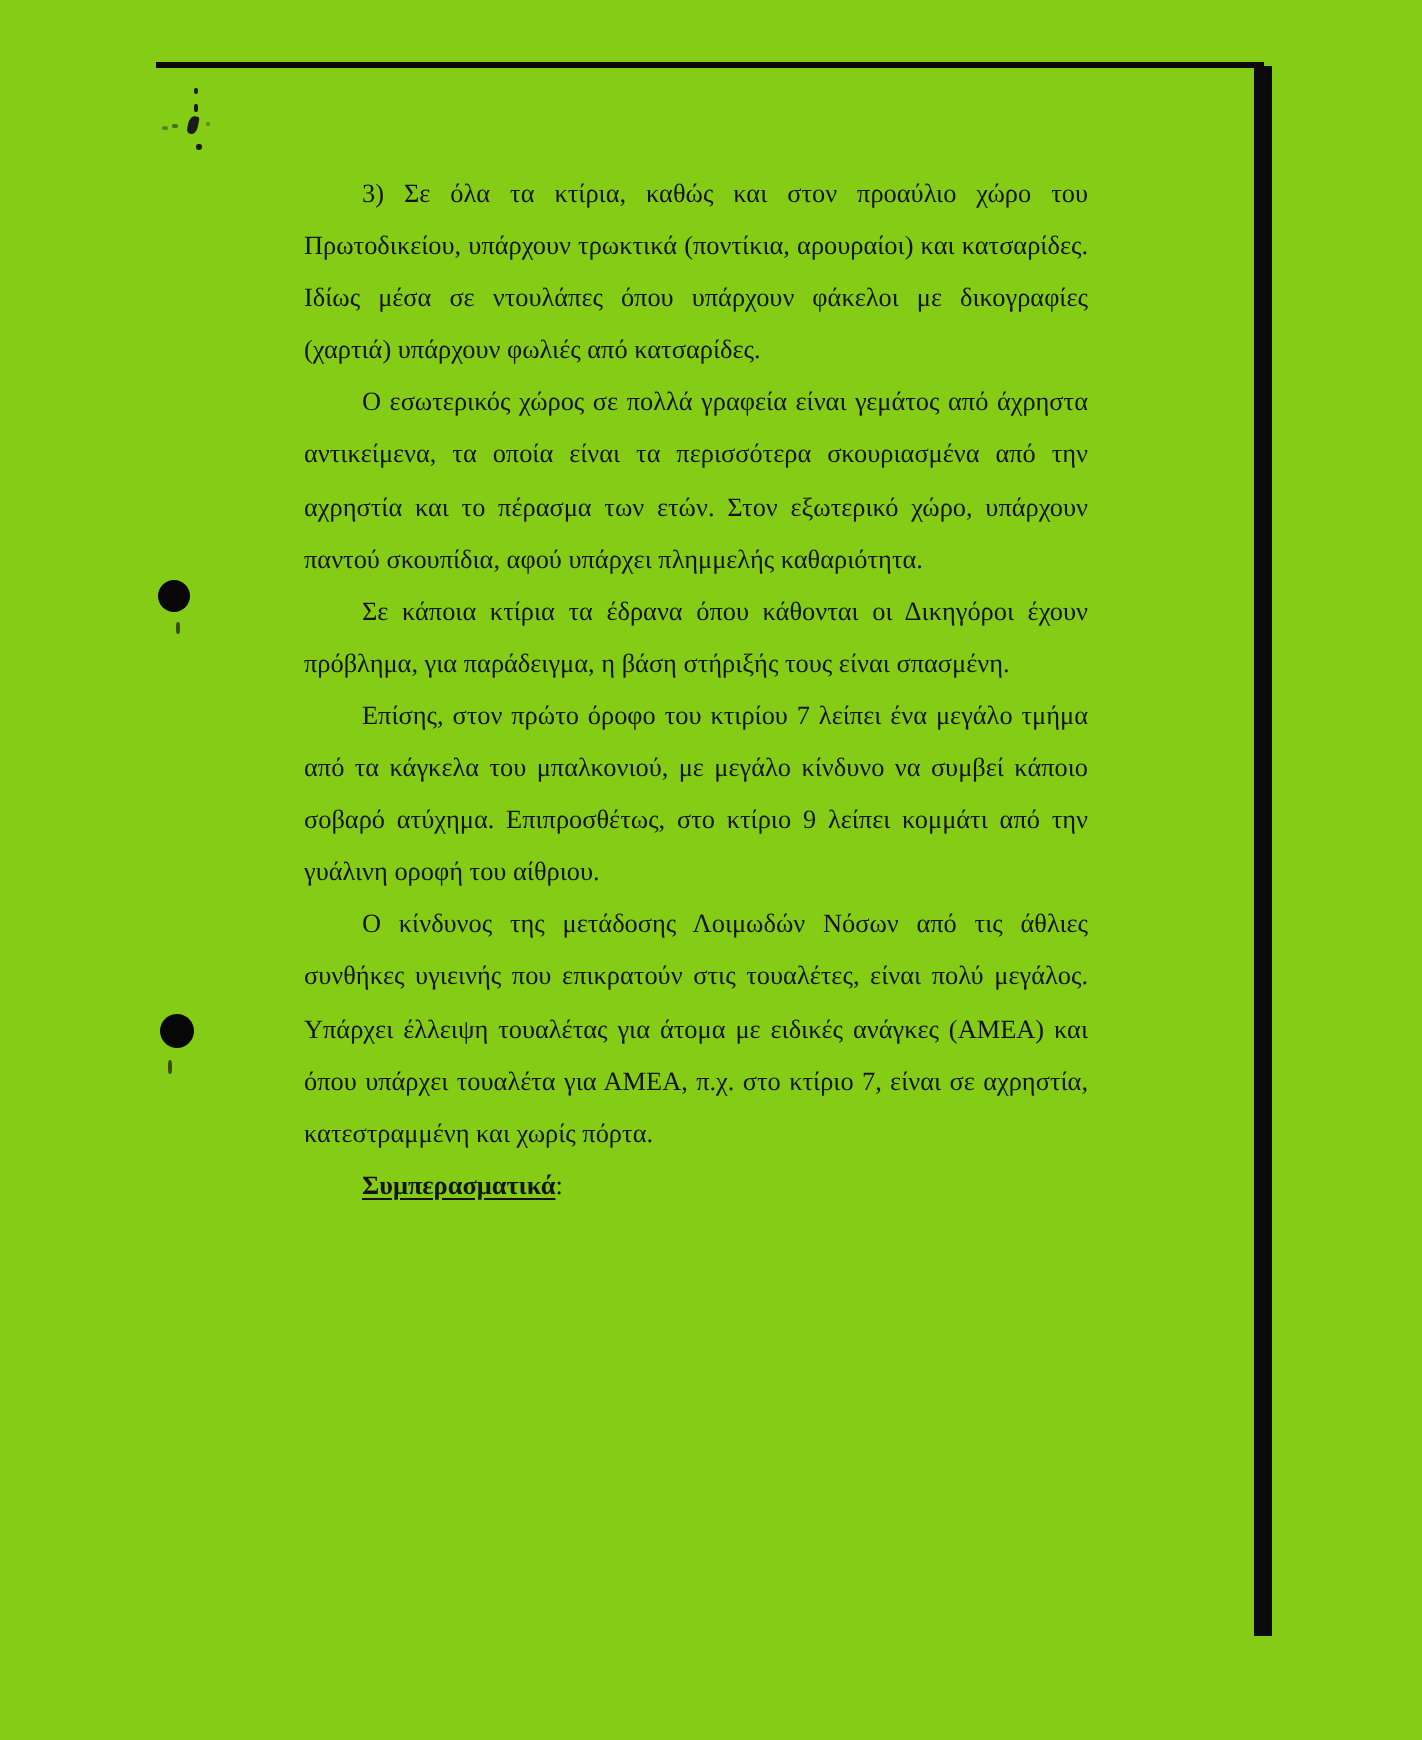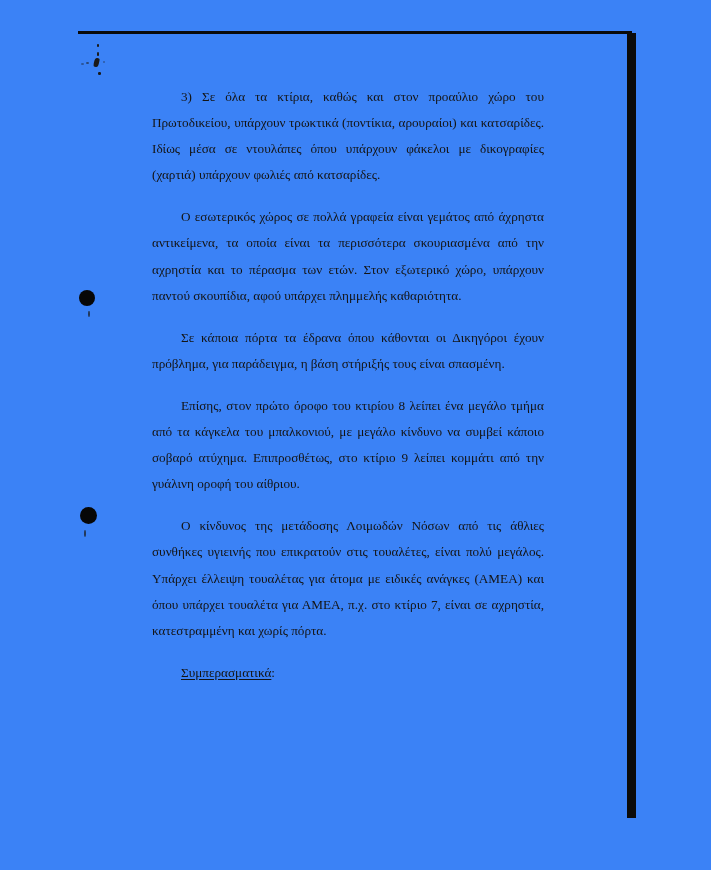--- a/index.html
+++ b/index.html
@@ -8,21 +8,21 @@
     padding: 0;
     background: #ffffff;
   }
   body {
     font-family: "Liberation Serif", "DejaVu Serif", serif;
   }
   #page {
     position: relative;
     width: 711px;
     height: 870px;
-    background: #3b82f6;
+    background: #84cc16;
     overflow: hidden;
   }
 
   
   .scan-top-bar {
     position: absolute;
     left: 78px;
     top: 31px;
     width: 554px;
     height: 3px;
@@ -71,24 +71,24 @@
     margin: 0;
     text-align: justify;
     text-justify: inter-word;
     font-size: 13.2px;
     line-height: 26.1px;
     color: #141414;
     text-indent: 29px;
     hyphens: none;
   }
   .para + .para {
-    margin-top: 16px;
+    margin-top: 0;
   }
   .para .u-bold {
-    font-weight: normal;
+    font-weight: bold;
     text-decoration: underline;
     text-underline-offset: 2px;
   }
 </style>
 </head>
 <body>
 
 <div id="page">
 
   <div class="scan-top-bar"></div>
@@ -106,23 +106,23 @@
 
   <div class="punch-dot pd1"></div>
   <div class="punch-dot pd2"></div>
 
   <div class="doc-body">
 
     <p class="para">3) Σε όλα τα κτίρια, καθώς και στον προαύλιο χώρο του Πρωτοδικείου, υπάρχουν τρωκτικά (ποντίκια, αρουραίοι) και κατσαρίδες. Ιδίως μέσα σε ντουλάπες όπου υπάρχουν φάκελοι με δικογραφίες (χαρτιά) υπάρχουν φωλιές από κατσαρίδες.</p>
 
     <p class="para">Ο εσωτερικός χώρος σε πολλά γραφεία είναι γεμάτος από άχρηστα αντικείμενα, τα οποία είναι τα περισσότερα σκουριασμένα από την αχρηστία και το πέρασμα των ετών. Στον εξωτερικό χώρο, υπάρχουν παντού σκουπίδια, αφού υπάρχει πλημμελής καθαριότητα.</p>
 
-    <p class="para">Σε κάποια πόρτα τα έδρανα όπου κάθονται οι Δικηγόροι έχουν πρόβλημα, για παράδειγμα, η βάση στήριξής τους είναι σπασμένη.</p>
+    <p class="para">Σε κάποια κτίρια τα έδρανα όπου κάθονται οι Δικηγόροι έχουν πρόβλημα, για παράδειγμα, η βάση στήριξής τους είναι σπασμένη.</p>
 
-    <p class="para">Επίσης, στον πρώτο όροφο του κτιρίου 8 λείπει ένα μεγάλο τμήμα από τα κάγκελα του μπαλκονιού, με μεγάλο κίνδυνο να συμβεί κάποιο σοβαρό ατύχημα. Επιπροσθέτως, στο κτίριο 9 λείπει κομμάτι από την γυάλινη οροφή του αίθριου.</p>
+    <p class="para">Επίσης, στον πρώτο όροφο του κτιρίου 7 λείπει ένα μεγάλο τμήμα από τα κάγκελα του μπαλκονιού, με μεγάλο κίνδυνο να συμβεί κάποιο σοβαρό ατύχημα. Επιπροσθέτως, στο κτίριο 9 λείπει κομμάτι από την γυάλινη οροφή του αίθριου.</p>
 
 
     <p class="para">Ο κίνδυνος της μετάδοσης Λοιμωδών Νόσων από τις άθλιες συνθήκες υγιεινής που επικρατούν στις τουαλέτες, είναι πολύ μεγάλος. Υπάρχει έλλειψη τουαλέτας για άτομα με ειδικές ανάγκες (ΑΜΕΑ) και όπου υπάρχει τουαλέτα για ΑΜΕΑ, π.χ. στο κτίριο 7, είναι σε αχρηστία, κατεστραμμένη και χωρίς πόρτα.</p>
 
     <p class="para"><span class="u-bold">Συμπερασματικά</span><span>:</span></p>
 
 
   </div>
 
 </div>

